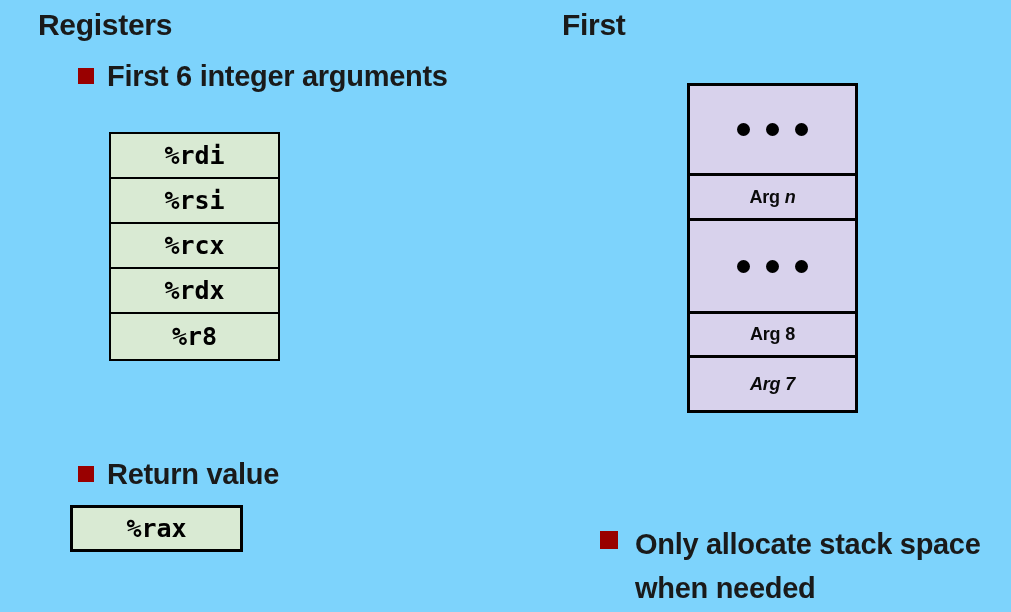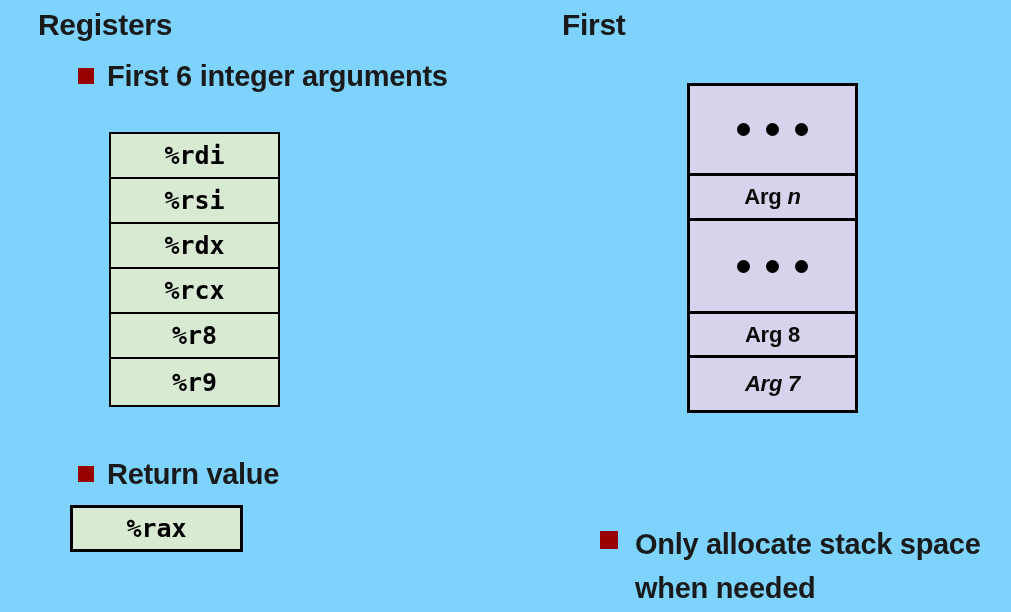--- a/index.html
+++ b/index.html
@@ -86,21 +86,21 @@
   .stack-row{
     border-bottom:3px solid var(--border);
     display:flex;align-items:center;justify-content:center;
   }
   .stack-row-0{height:90px;}
   .stack-row-1{height:45px;}
   .stack-row-2{height:93px;}
   .stack-row-3{height:44px;}
   .stack-row-4{height:52px;border-bottom:none;font-style:italic;}
   .cell-label{
-    font-size:22px;font-weight:700;color:#0a0a0a;
+    font-size:18px;font-weight:700;color:#0a0a0a;
     letter-spacing:-0.2px;
   }
   .cell-label i{font-style:italic;}
   .dots{display:flex;gap:16px;align-items:center;}
   .dot{width:13px;height:13px;border-radius:50%;background:#000;display:block;}
 </style>
 </head>
 <body>
 
 <div class="canvas">
@@ -108,24 +108,23 @@
   <div class="section-title" id="registers-title">Registers</div>
 
   <div class="bullet-item" id="bullet-args">
     <span class="square"></span>
     <span class="bullet-label">First 6 integer arguments</span>
   </div>
 
   <div class="register-table">
       <div class="reg-row">%rdi</div>
       <div class="reg-row">%rsi</div>
+      <div class="reg-row">%rcx</div>
       <div class="reg-row">%rdx</div>
-      <div class="reg-row">%rcx</div>
       <div class="reg-row">%r8</div>
-      <div class="reg-row">%r9</div>
     </div>
 
   <div class="bullet-item" id="bullet-return">
     <span class="square"></span>
     <span class="bullet-label">Return value</span>
   </div>
 
   <div class="return-box">%rax</div>
 
   <div class="section-title" id="stack-title">First</div>

